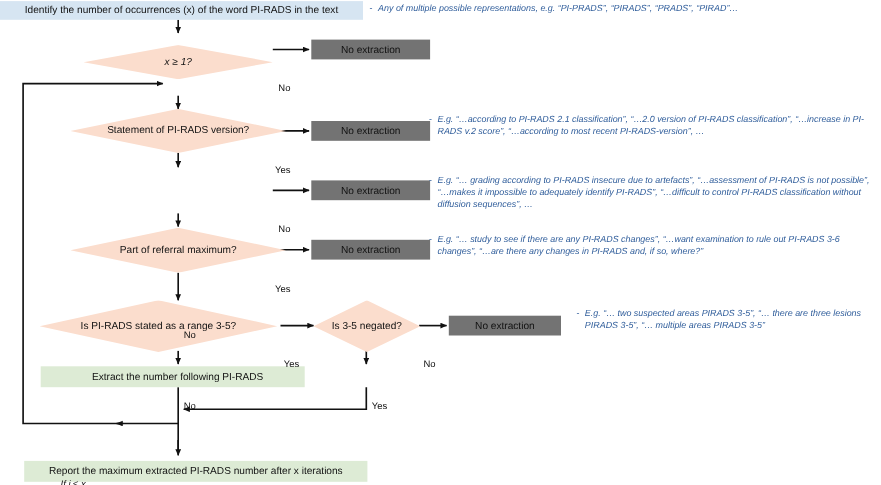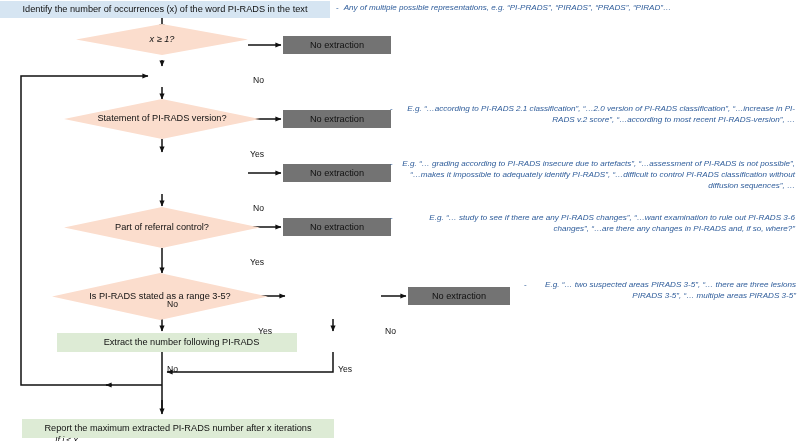--- a/index.html
+++ b/index.html
@@ -53,21 +53,21 @@
   .annot{
     position:absolute;
     color:#2E5C9A;
     font-size:8.1px;
     line-height:1.35;
     display:flex;
     gap:5px;
     align-items:flex-start;
   }
   .annot .dash{flex:0 0 auto;}
-  .annot .atext{font-style:italic;text-align:right;}
+  .annot .atext{font-style:italic;}
   .italic{font-style:italic;}
 </style>
 </head>
 <body>
 
 <div id="canvas">
 
   <svg class="lines" viewBox="0 0 801 441" xmlns="http://www.w3.org/2000/svg">
     <defs>
       <marker id="arrow" markerWidth="7" markerHeight="7" refX="5.6" refY="2.6" orient="auto" markerUnits="userSpaceOnUse">
@@ -112,21 +112,21 @@
       <line x1="112" y1="385" x2="106" y2="385" marker-end="url(#arrow)"></line>
 
       <line x1="162" y1="400" x2="162" y2="414" marker-end="url(#arrow)"></line>
     </g>
   </svg>
 
   <div class="node box box-blue" style="left:0px;top:1px;width:330px;height:17px;">
     <span>Identify the number of occurrences (x) of the word PI-RADS in the text</span>
   </div>
 
-  <div class="diamond" style="left:76px;top:24px;width:172px;height:31px;">
+  <div class="diamond" style="left:76px;top:41px;width:172px;height:31px;">
     <div class="dshape"></div>
     <div class="dlabel italic">x ≥ 1?</div>
   </div>
 
   <div class="node box box-gray" style="left:283px;top:36px;width:108px;height:18px;">
     <span>No extraction</span>
   </div>
 
 
   <div class="diamond" style="left:64px;top:99px;width:196px;height:40px;">
@@ -138,38 +138,42 @@
     <span>No extraction</span>
   </div>
 
 
   <div class="node box box-gray" style="left:283px;top:164px;width:108px;height:18px;">
     <span>No extraction</span>
   </div>
 
   <div class="diamond" style="left:64px;top:207px;width:196px;height:41px;">
     <div class="dshape"></div>
-    <div class="dlabel">Part of referral control?</div>
+    <div class="dlabel">Part of referral maximum?</div>
   </div>
 
   <div class="node box box-gray" style="left:283px;top:218px;width:108px;height:18px;">
     <span>No extraction</span>
   </div>
 
-  <div class="diamond" style="left:52px;top:273px;width:216px;height:47px;">
+  <div class="diamond" style="left:36px;top:273px;width:216px;height:47px;">
     <div class="dshape"></div>
     <div class="dlabel">Is PI-RADS stated as a range 3-5?</div>
   </div>
 
+  <div class="diamond" style="left:285px;top:273px;width:97px;height:47px;">
+    <div class="dshape"></div>
+    <div class="dlabel">Is 3-5 negated?</div>
+  </div>
 
   <div class="node box box-gray" style="left:408px;top:287px;width:102px;height:18px;">
     <span>No extraction</span>
   </div>
 
-  <div class="node box box-green" style="left:57px;top:333px;width:240px;height:19px;padding-left:13px;">
+  <div class="node box box-green" style="left:37px;top:333px;width:240px;height:19px;padding-left:13px;">
     <span>Extract the number following PI-RADS</span>
   </div>
 
 
   <div class="node box box-green" style="left:22px;top:419px;width:312px;height:19px;">
     <span>Report the maximum extracted PI-RADS number after x iterations</span>
   </div>
 
   <div class="elabel" style="left:253px;top:31px;">No</div>
   <div class="elabel" style="left:250px;top:105px;">Yes</div>

